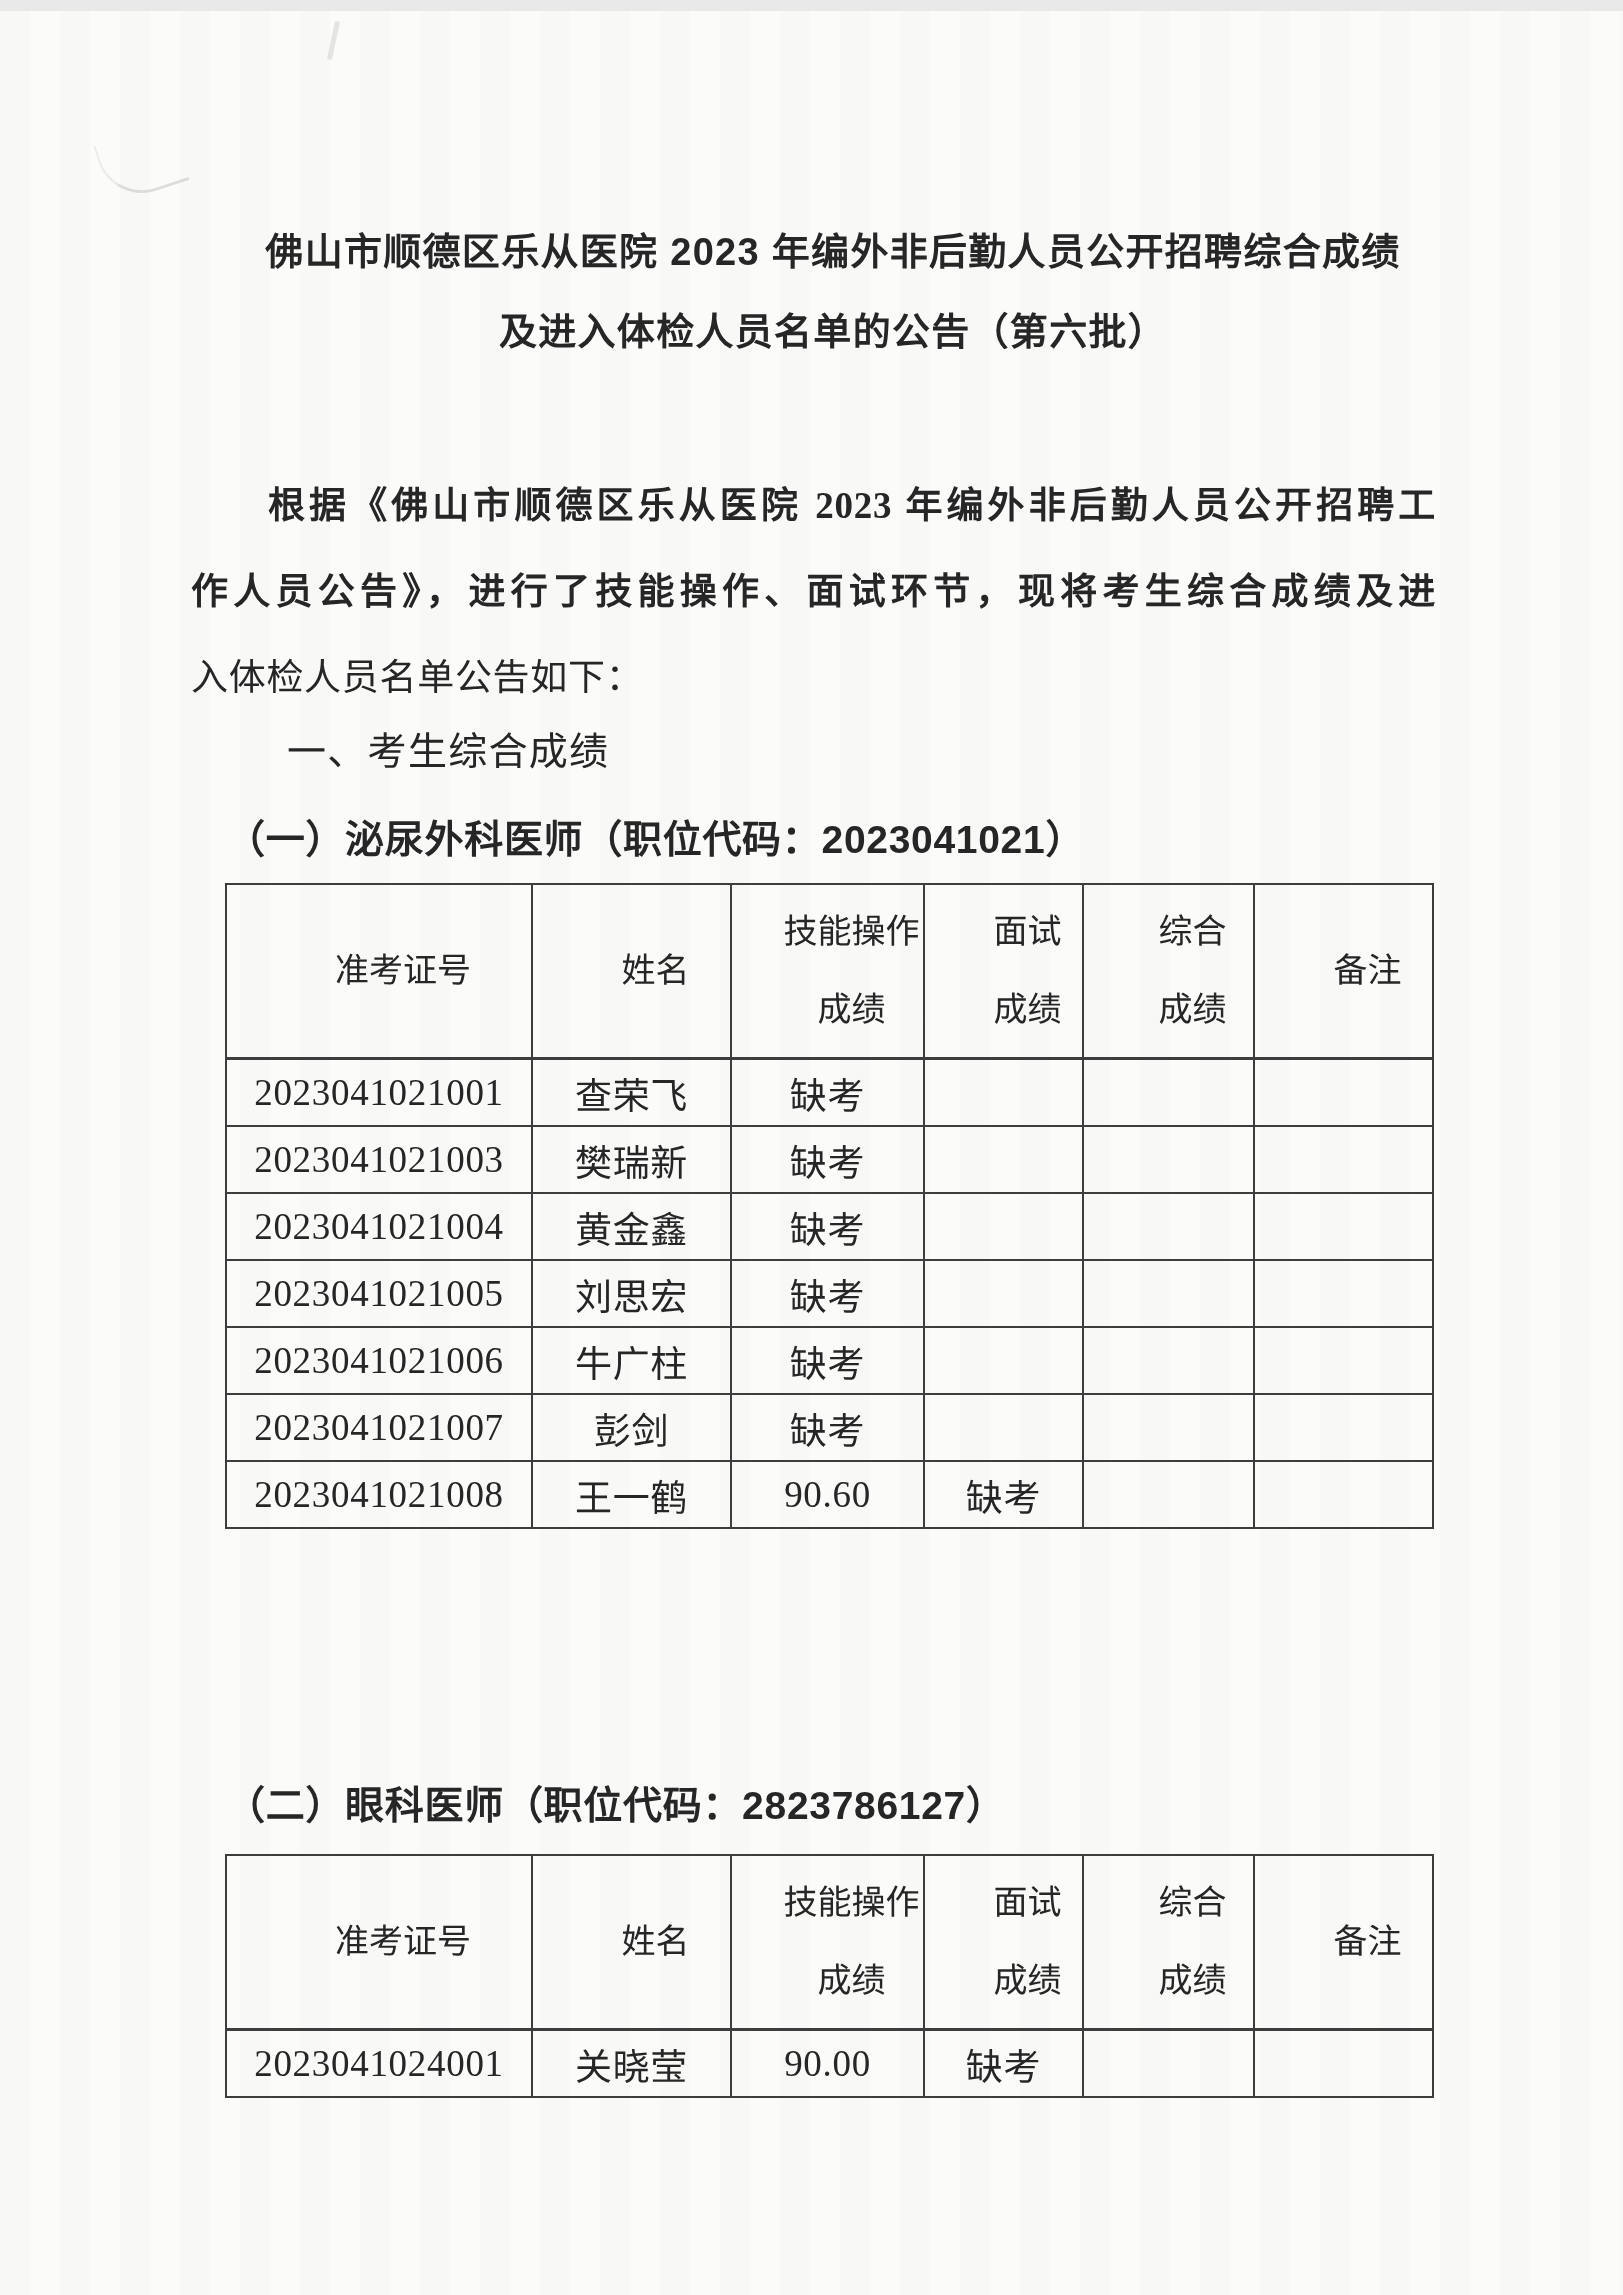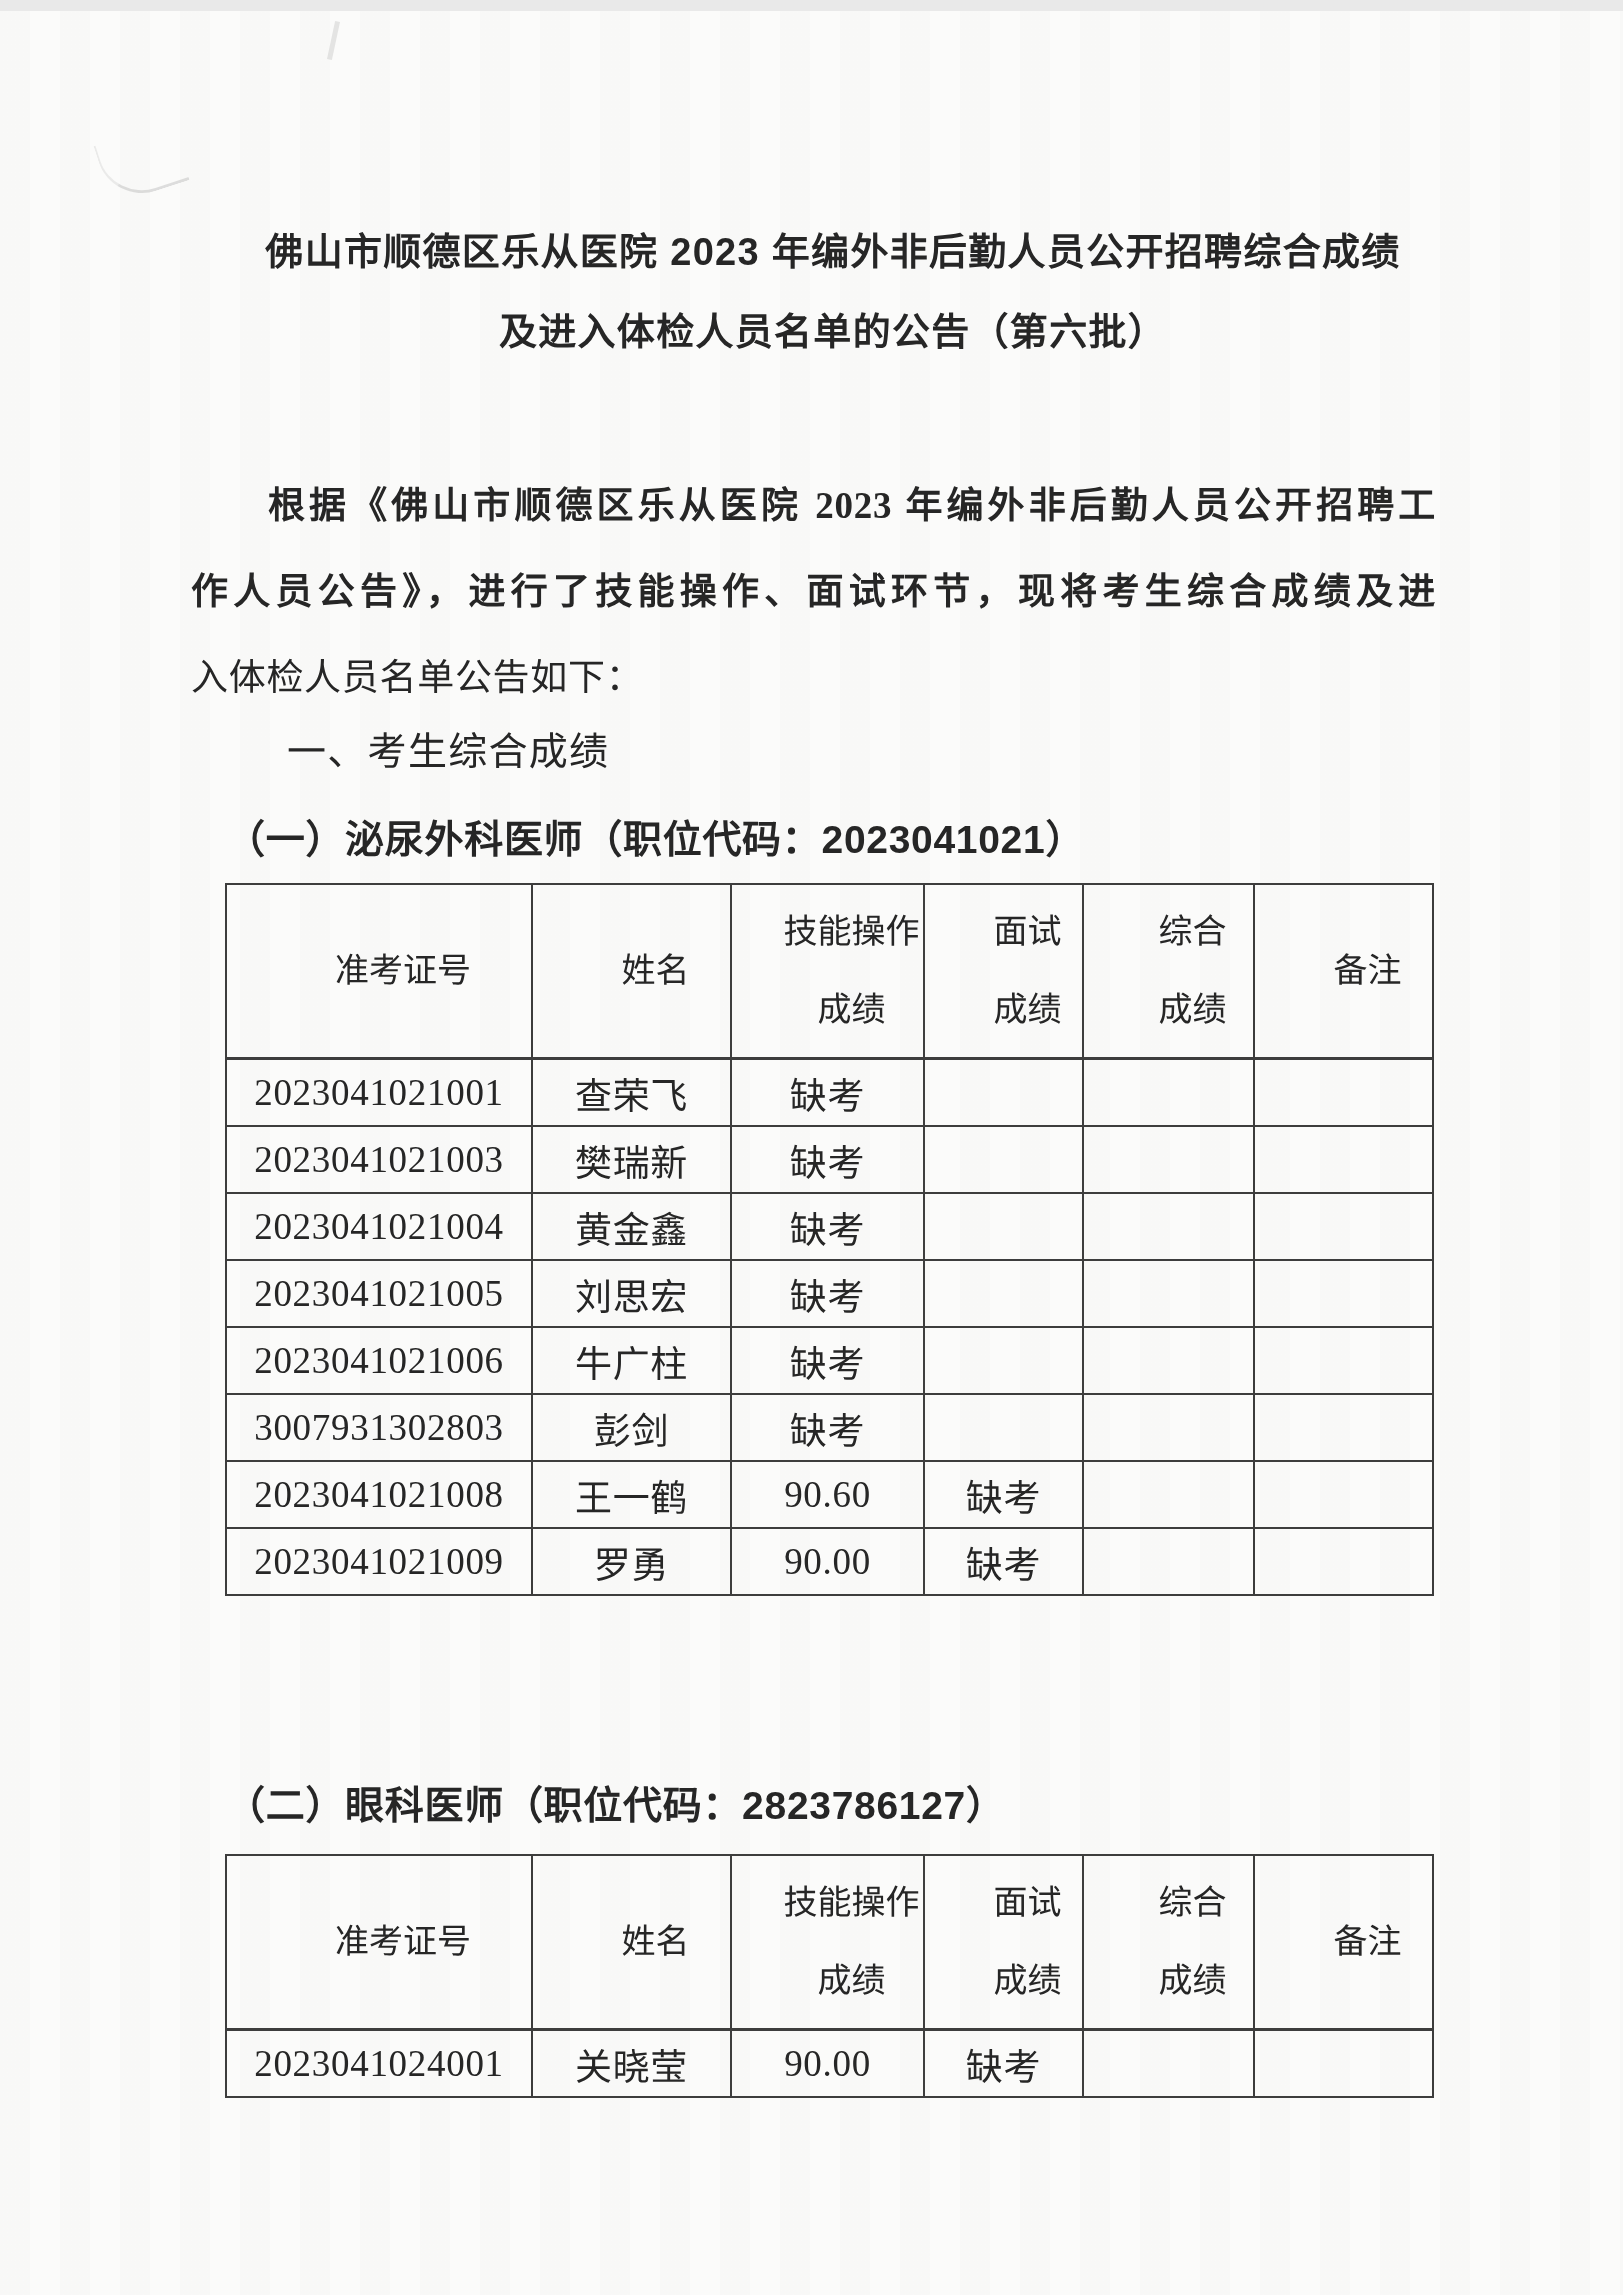--- a/index.html
+++ b/index.html
@@ -177,39 +177,31 @@
         </tr>
         <tr>
           <td>2023041021006</td>
           <td>牛广柱</td>
           <td>缺考</td>
           <td></td>
           <td></td>
           <td></td>
         </tr>
         <tr>
-          <td>3007931302803</td>
+          <td>2023041021007</td>
           <td>彭剑</td>
           <td>缺考</td>
           <td></td>
           <td></td>
           <td></td>
         </tr>
         <tr>
           <td>2023041021008</td>
           <td>王一鹤</td>
           <td>90.60</td>
-          <td>缺考</td>
-          <td></td>
-          <td></td>
-        </tr>
-        <tr>
-          <td>2023041021009</td>
-          <td>罗勇</td>
-          <td>90.00</td>
           <td>缺考</td>
           <td></td>
           <td></td>
         </tr>
       </tbody>
     </table>
 
   <div class="cap cap2">（二）眼科医师（职位代码：2823786127）</div>
 
   <table class="score t2pos">

